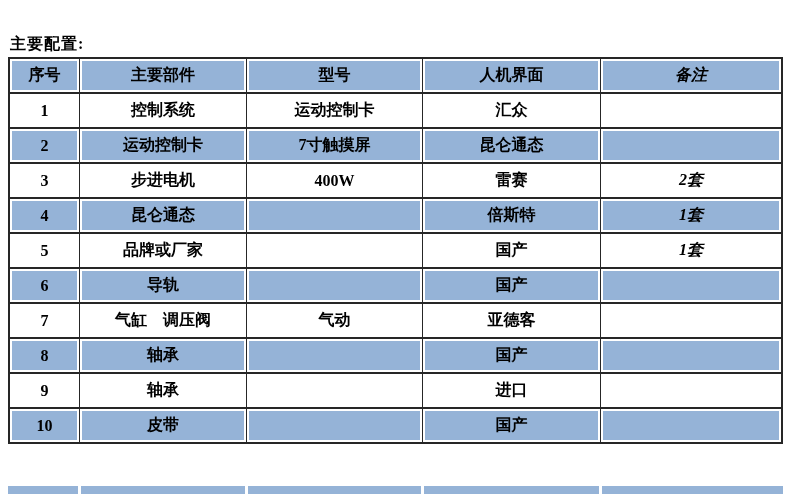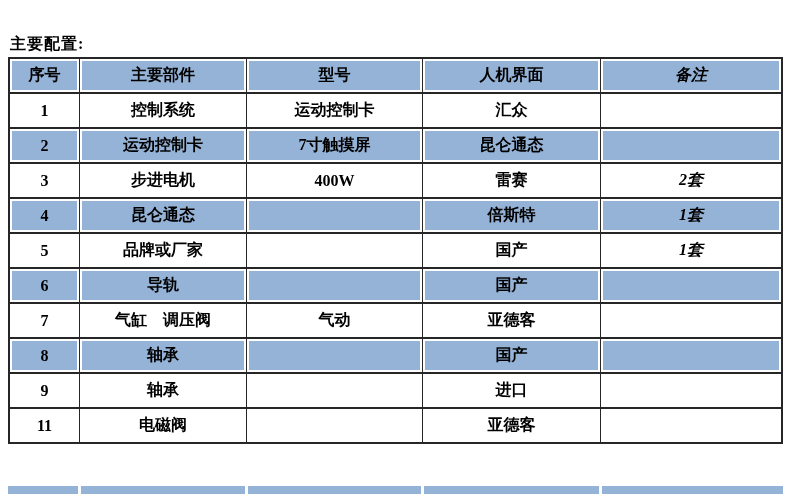--- a/index.html
+++ b/index.html
@@ -126,25 +126,25 @@
         <td>国产</td>
         <td></td>
       </tr>
       <tr>
         <td>9</td>
         <td>轴承</td>
         <td></td>
         <td>进口</td>
         <td></td>
       </tr>
-      <tr>
-        <td>11</td>
-        <td>电磁阀</td>
+      <tr class="blue">
+        <td>10</td>
+        <td>皮带</td>
         <td></td>
-        <td>亚德客</td>
+        <td>国产</td>
         <td></td>
       </tr>
     </tbody>
   </table>
 
   <div class="partial-row">
     <div class="pcell" style="width:70px"></div>
     <div class="pgap"></div>
     <div class="pcell" style="width:164px"></div>
     <div class="pgap"></div>

